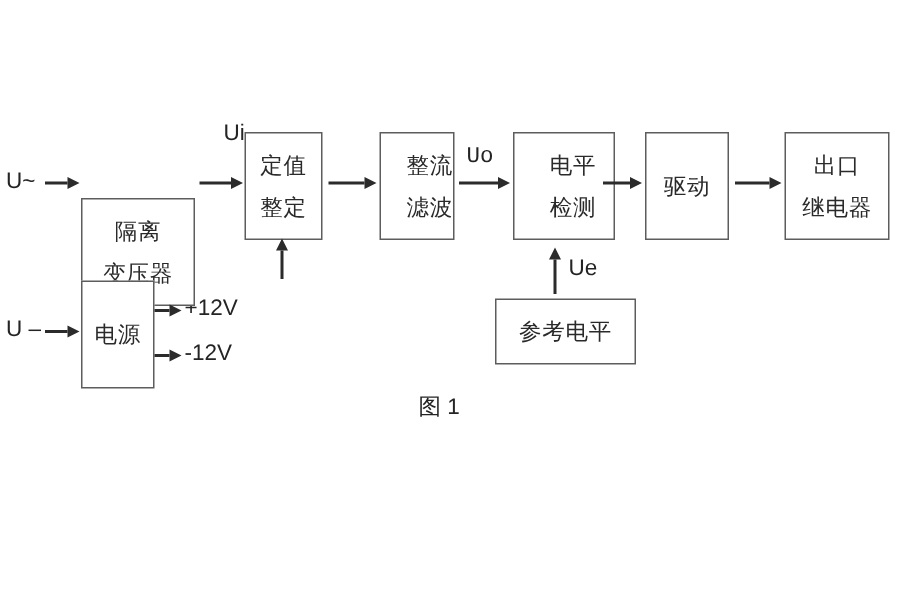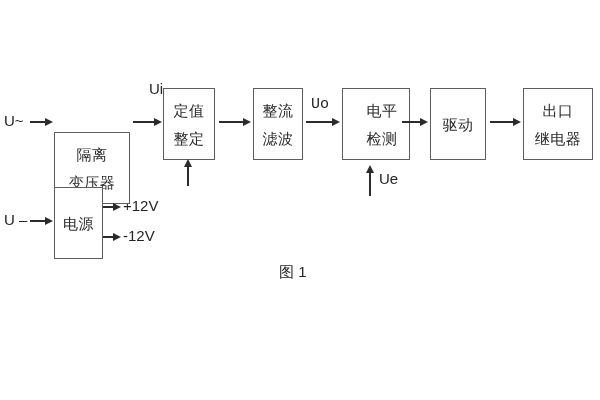--- a/index.html
+++ b/index.html
@@ -9,21 +9,21 @@
   }
   .box{
     position:absolute;border:1px solid #5d5d5d;background:#fff;
     display:flex;flex-direction:column;align-items:center;justify-content:center;
     gap:13px;font-size:15px;line-height:15px;letter-spacing:0.5px;color:#2a2a2a;
   }
   .box span{white-space:nowrap;}
   
   .b1{left:54px;top:88px;width:74px;height:70px;margin-top:44px;}
   .b2{left:163px;top:88px;width:50px;height:70px;}
-  .b3{left:253px;top:88px;width:48px;height:70px;}
+  .b3{left:253px;top:88px;width:48px;height:70px;align-items:flex-end;}
   .b4{left:342px;top:88px;width:54px;height:70px;padding-left:12px;}
   .b5{left:430px;top:88px;width:54px;height:70px;}
   .b6{left:523px;top:88px;width:68px;height:70px;}
   .bp{left:54px;top:187px;width:47px;height:70px;}
   .br{left:163px;top:187px;width:50px;height:70px;}
   .bref{left:330px;top:199px;width:92px;height:42px;flex-direction:row;}
   
   .lbl{position:absolute;font-size:15px;line-height:16px;color:#242424;white-space:nowrap;}
   .l-uac{left:4px;top:113px;}
   .l-udc{left:4px;top:212px;}
@@ -87,20 +87,23 @@
     <span>驱动</span>
   </div>
   <div class="box b6">
     <span>出口</span>
     <span>继电器</span>
   </div>
 
   <div class="box bp">
     <span>电源</span>
   </div>
+  <div class="box bref">
+    <span>参考电平</span>
+  </div>
 
   <div class="ah a-in-top">
       <i class="shaft"></i>
       <i class="tip"></i>
     </div>
   <div class="ah a-ui">
       <i class="shaft"></i>
       <i class="tip"></i>
     </div>
   <div class="ah a-23">

